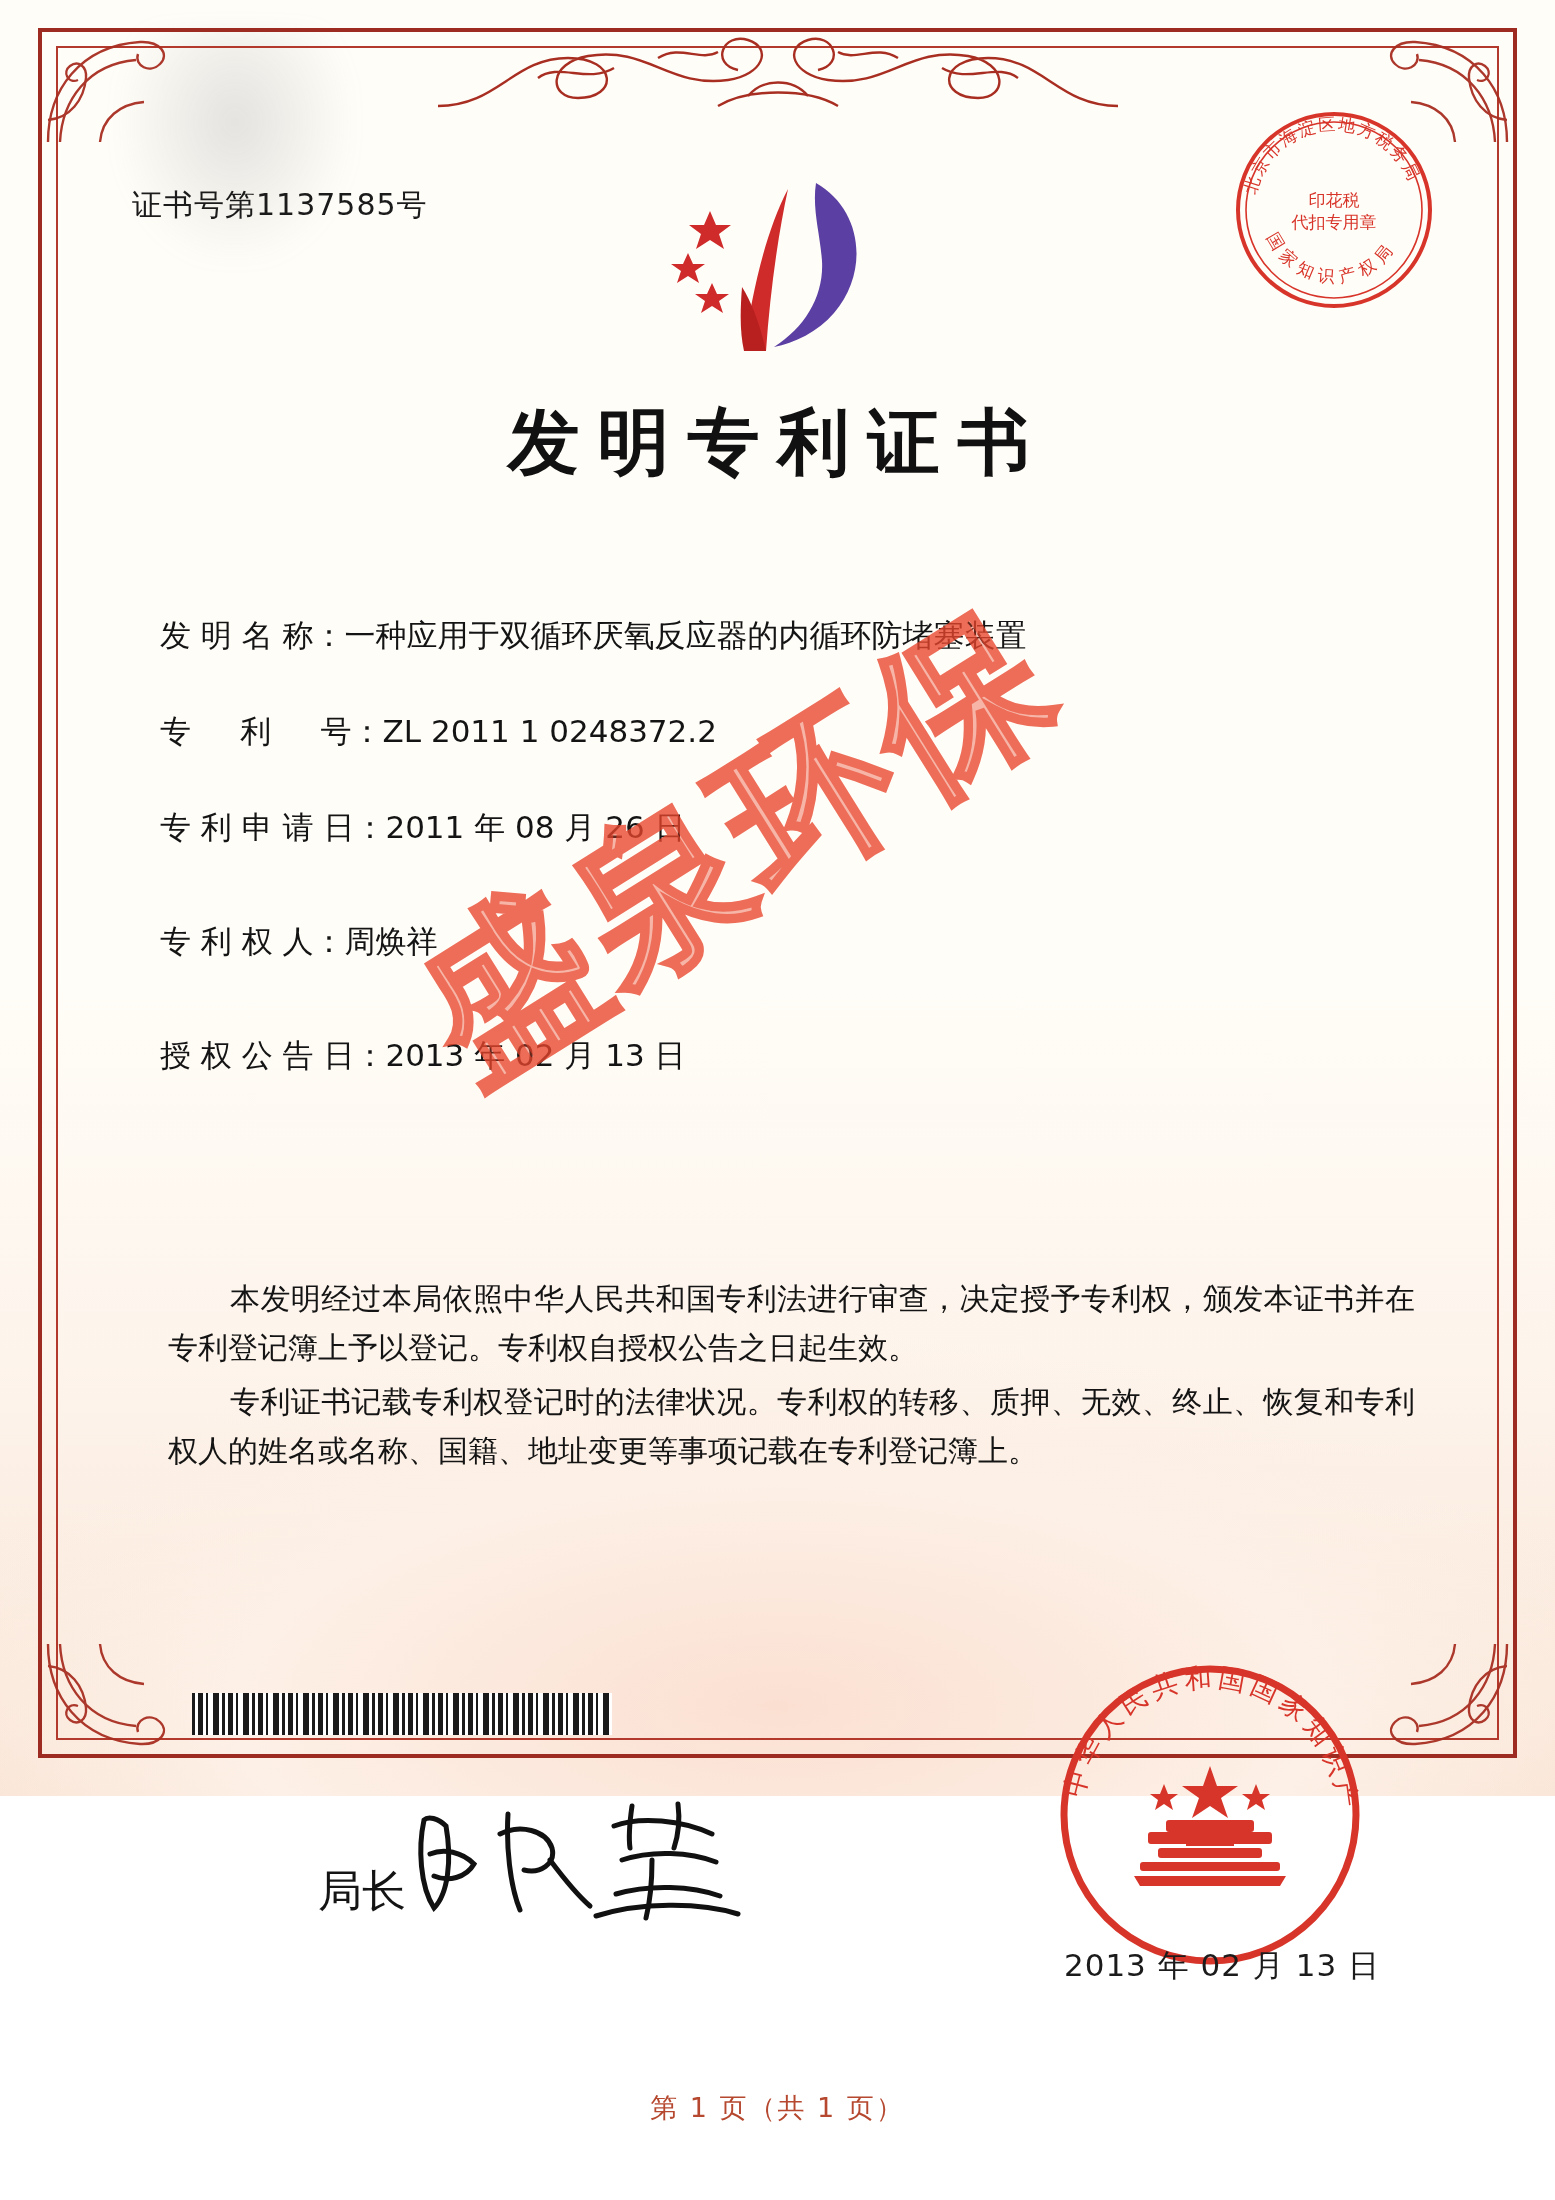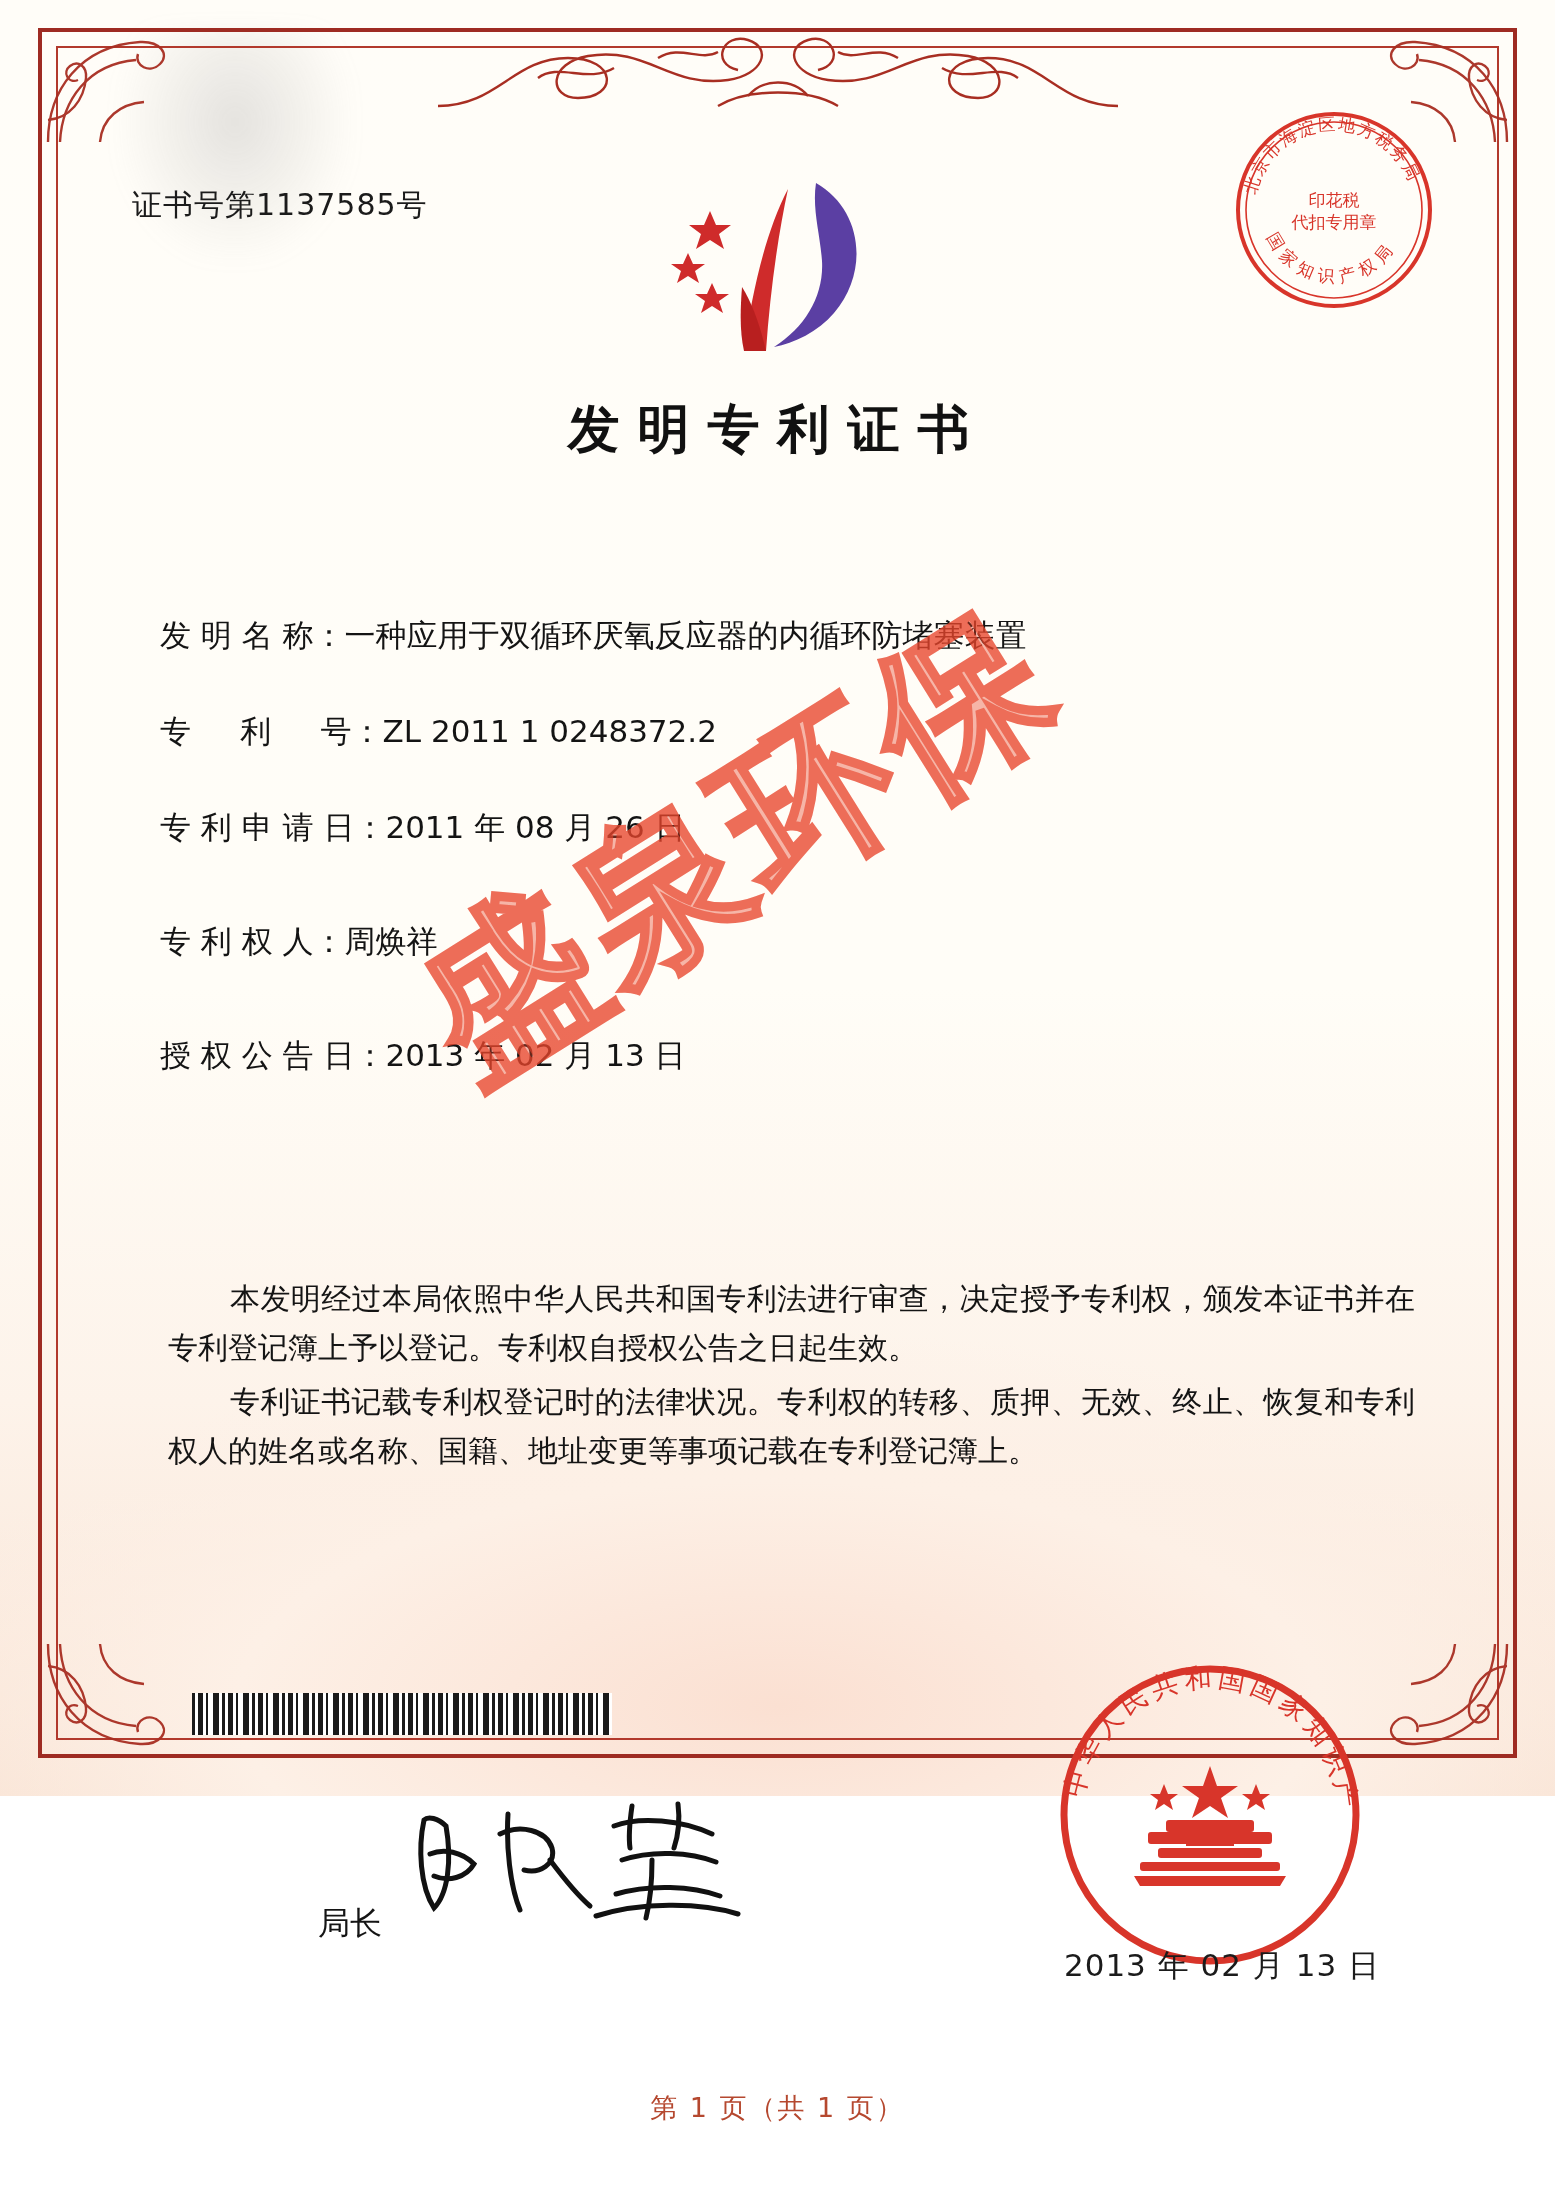--- a/index.html
+++ b/index.html
@@ -54,21 +54,21 @@
     font-size:30px;color:#1b1b1b;letter-spacing:1px;
     font-family:"DejaVu Sans","Liberation Sans",sans-serif;
   }
   .logo{
     position:absolute;left:50%;transform:translateX(-50%);
     top:175px;width:260px;height:185px;
   }
   .title{
     position:absolute;left:0;right:0;top:395px;
     text-align:center;
-    font-size:52px;letter-spacing:18px;font-weight:bold;color:#111;
+    font-size:72px;letter-spacing:18px;font-weight:bold;color:#111;
     font-family:"DejaVu Sans","Liberation Sans",sans-serif;
   }
 
   
   .seal-tax{
     position:absolute;right:118px;top:108px;width:205px;height:205px;
   }
   .seal-tax svg{width:100%;height:100%;}
 
   
@@ -97,21 +97,21 @@
     background:repeating-linear-gradient(90deg,
       #1a1a1a 0px,#1a1a1a 3px,#fff 3px,#fff 6px,
       #1a1a1a 6px,#1a1a1a 11px,#fff 11px,#fff 14px,
       #1a1a1a 14px,#1a1a1a 16px,#fff 16px,#fff 21px,
       #1a1a1a 21px,#1a1a1a 27px,#fff 27px,#fff 30px);
   }
 
   
   .sig-label{
     position:absolute;left:318px;top:1862px;
-    font-size:32px;color:#141414;margin-top:40px;
+    font-size:44px;color:#141414;
   }
   .signature{
     position:absolute;left:400px;top:1790px;width:360px;height:140px;color:#111;
   }
   .signature svg{width:100%;height:100%;}
 
   
   .seal-main{
     position:absolute;right:190px;top:1660px;width:310px;height:310px;
   }

